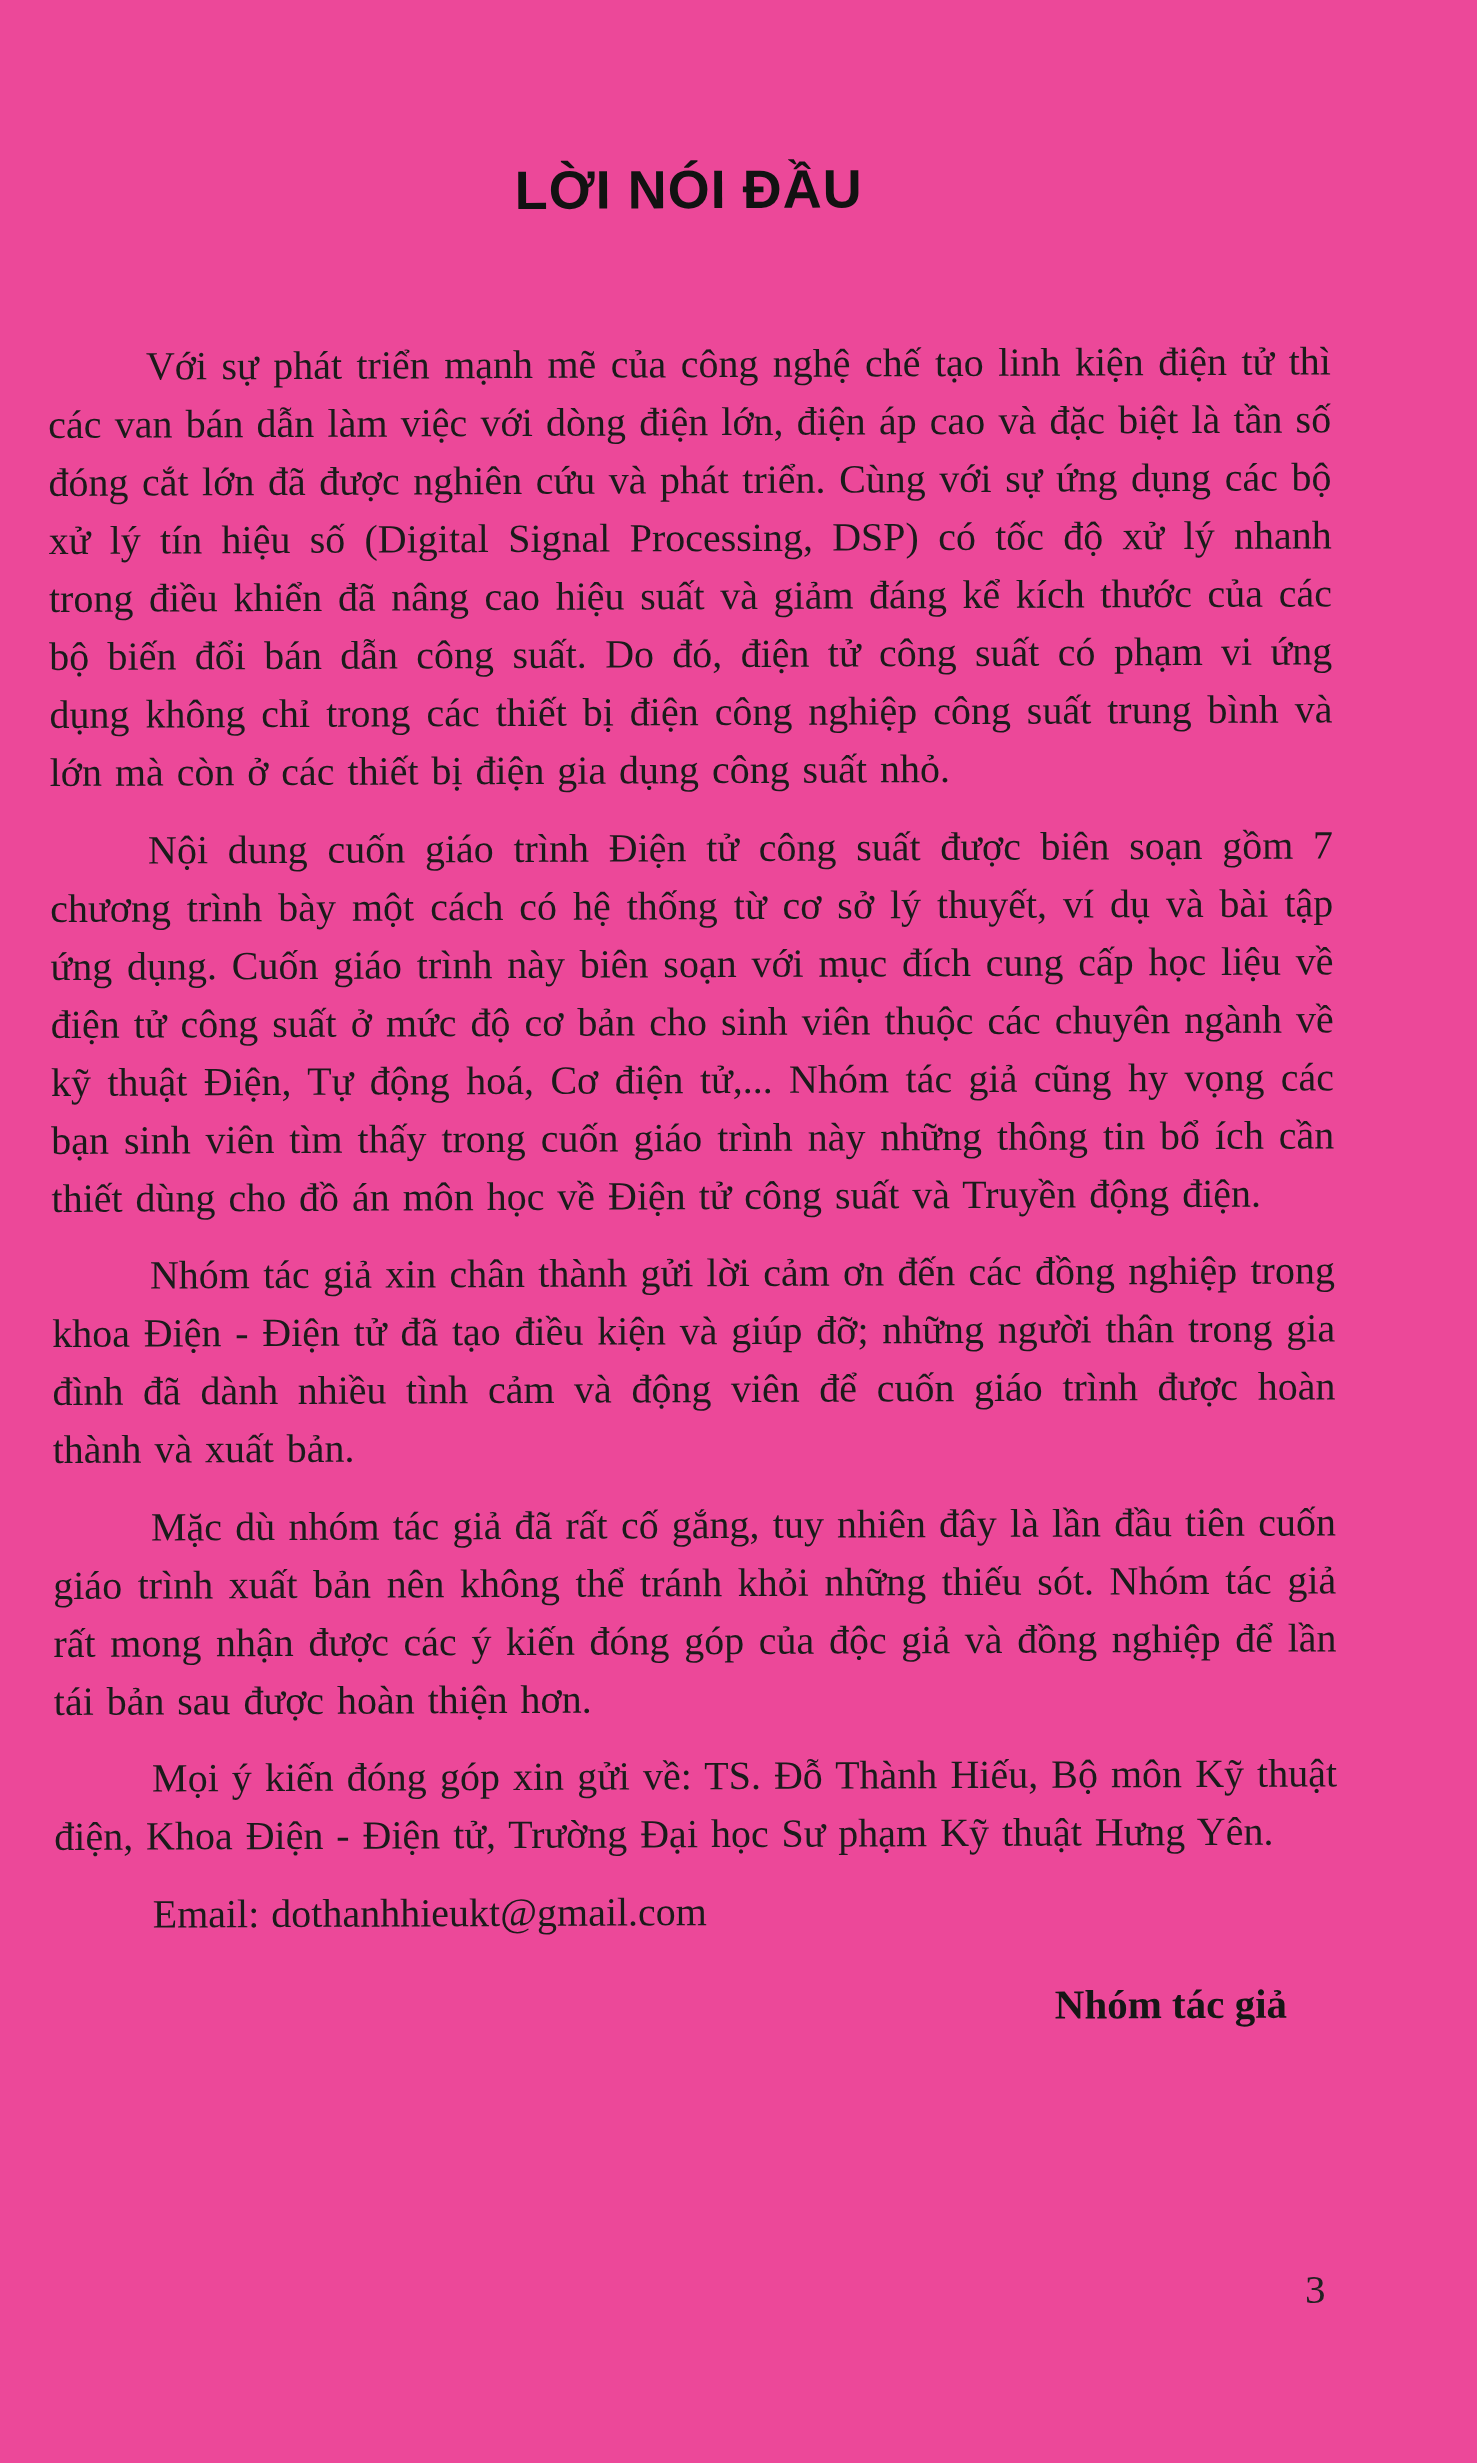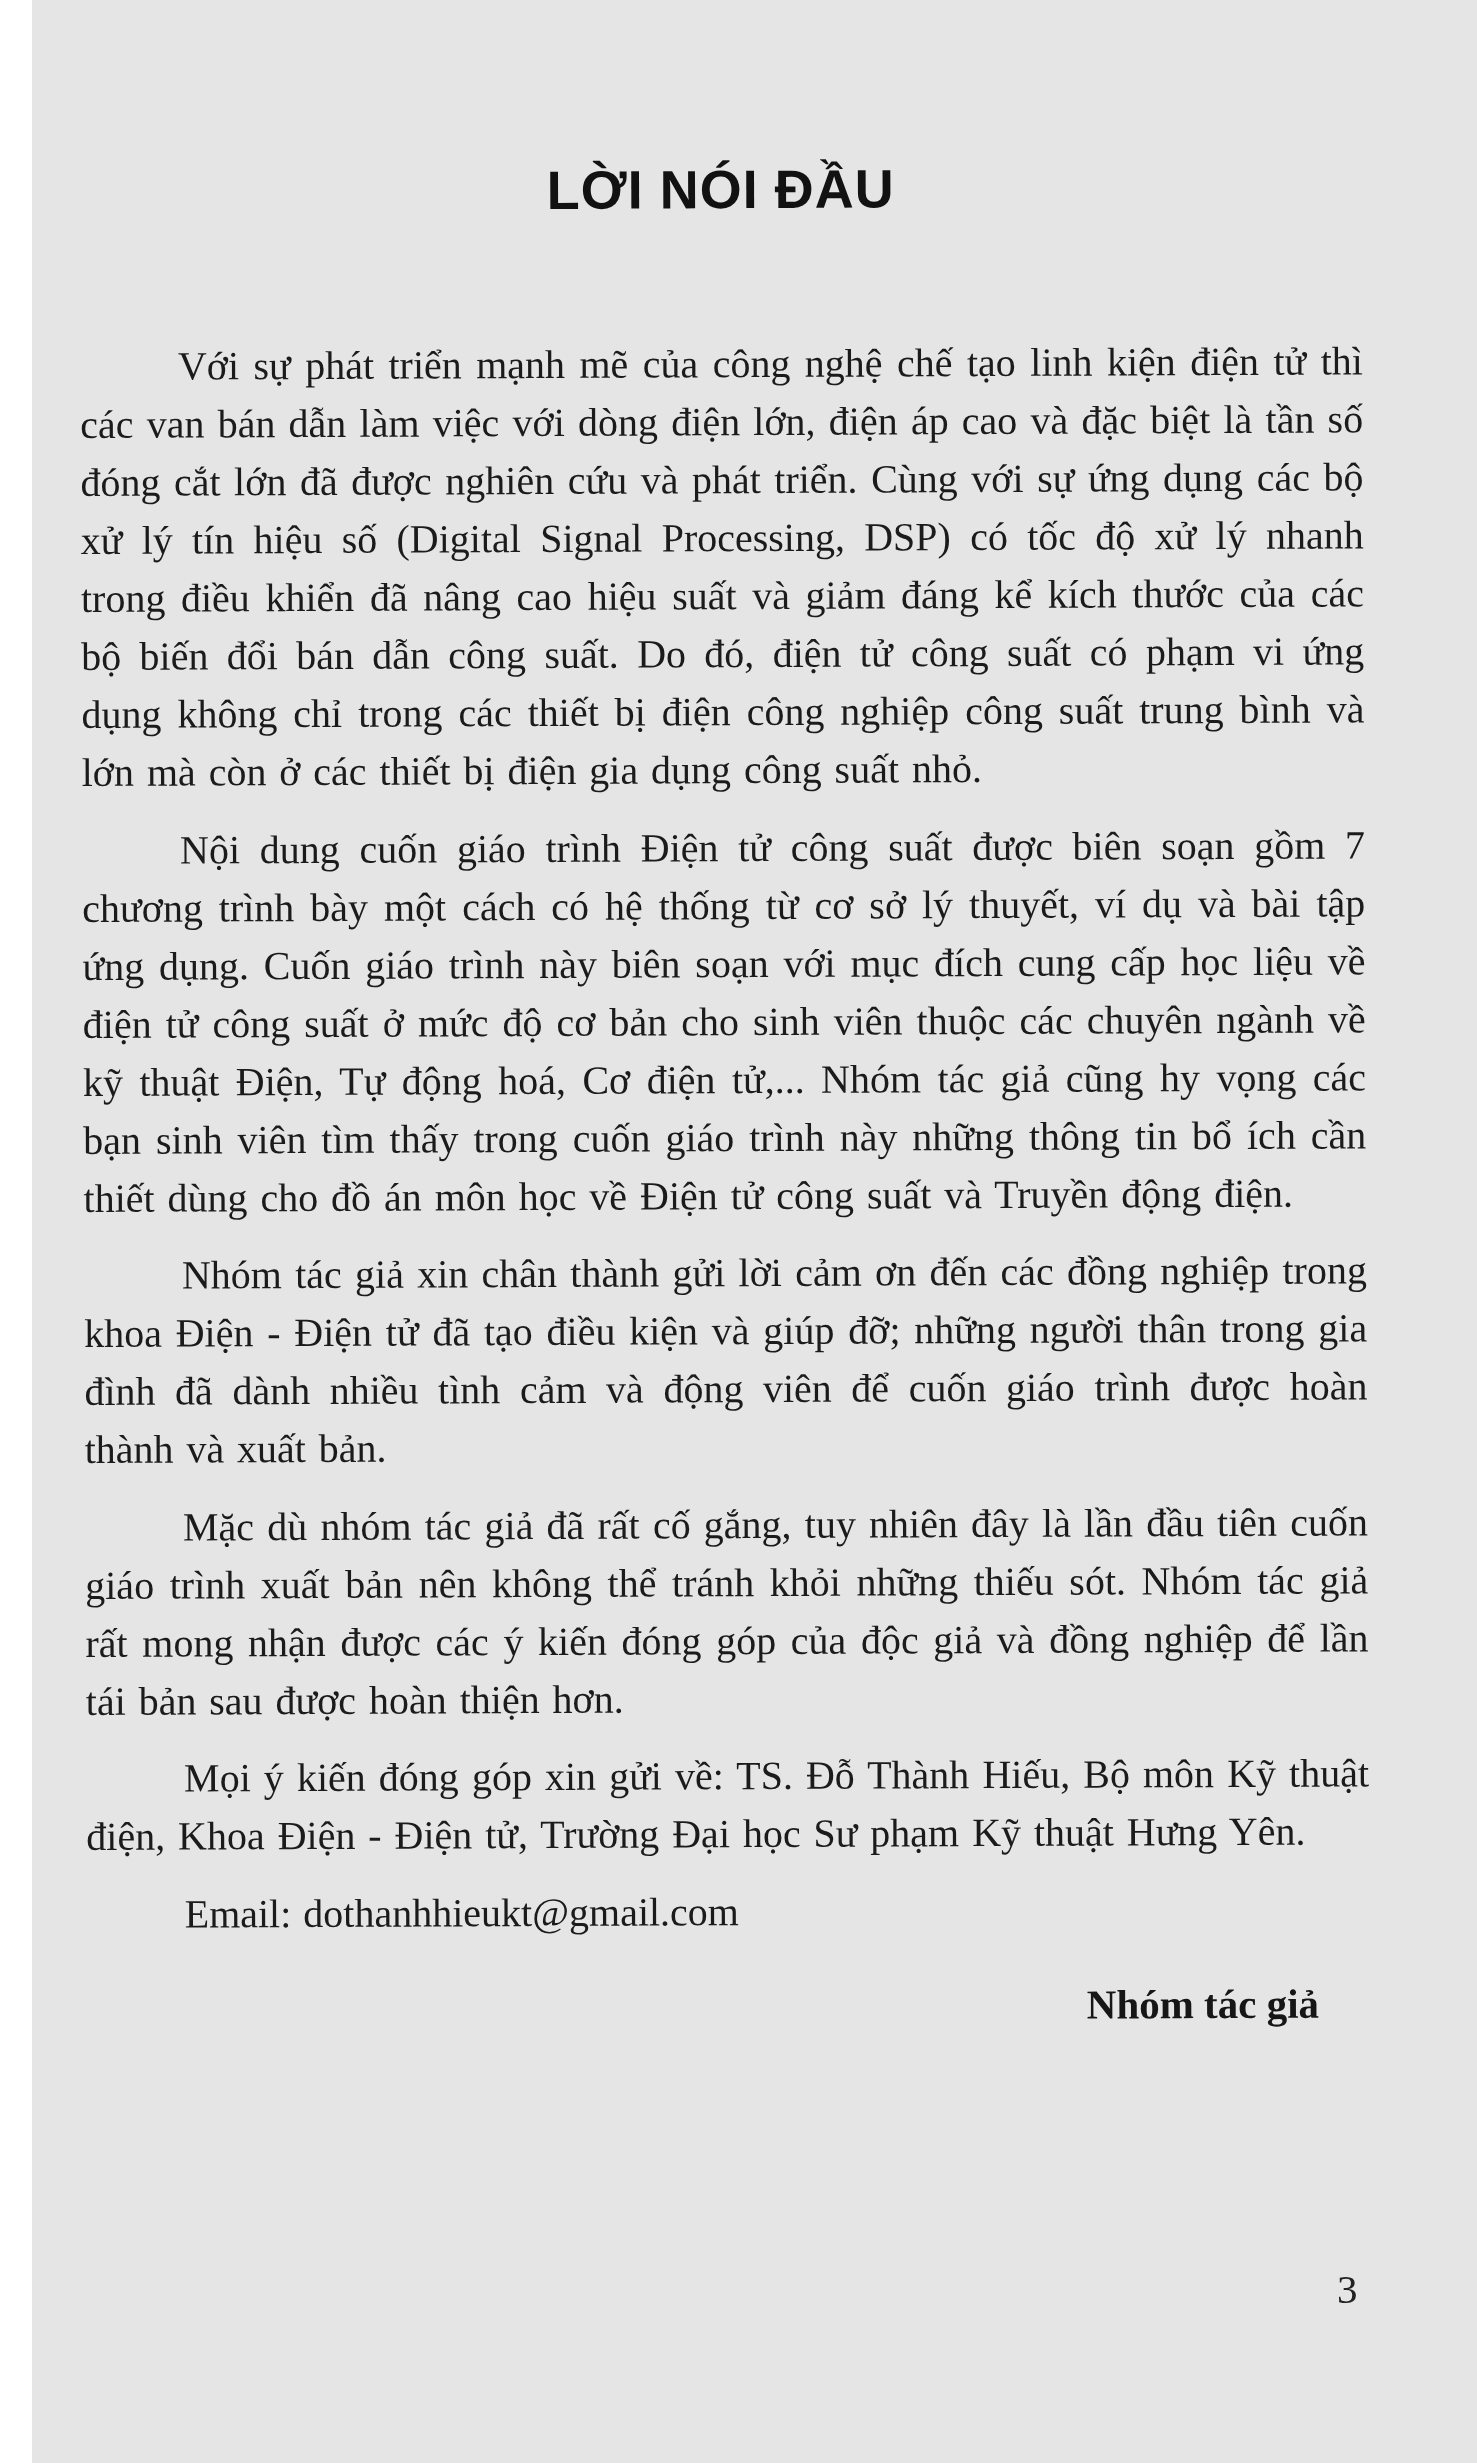--- a/index.html
+++ b/index.html
@@ -7,23 +7,22 @@
     width: 1478px;
     height: 2463px;
     position: relative;
     background: #ffffff;
     overflow: hidden;
     font-family: "Liberation Serif", serif;
   }
   .page {
     position: absolute;
     inset: 0;
-    background: #e5e5e5;
+    background: #ec4899;
     color: #1c1c1c;
-    margin-left: 32px;
   }
   .content {
     position: absolute;
     left: 47px;
     top: 164px;
     width: 1283px;
     transform: rotate(-0.25deg);
     transform-origin: top left;
   }
   .doc-title {

